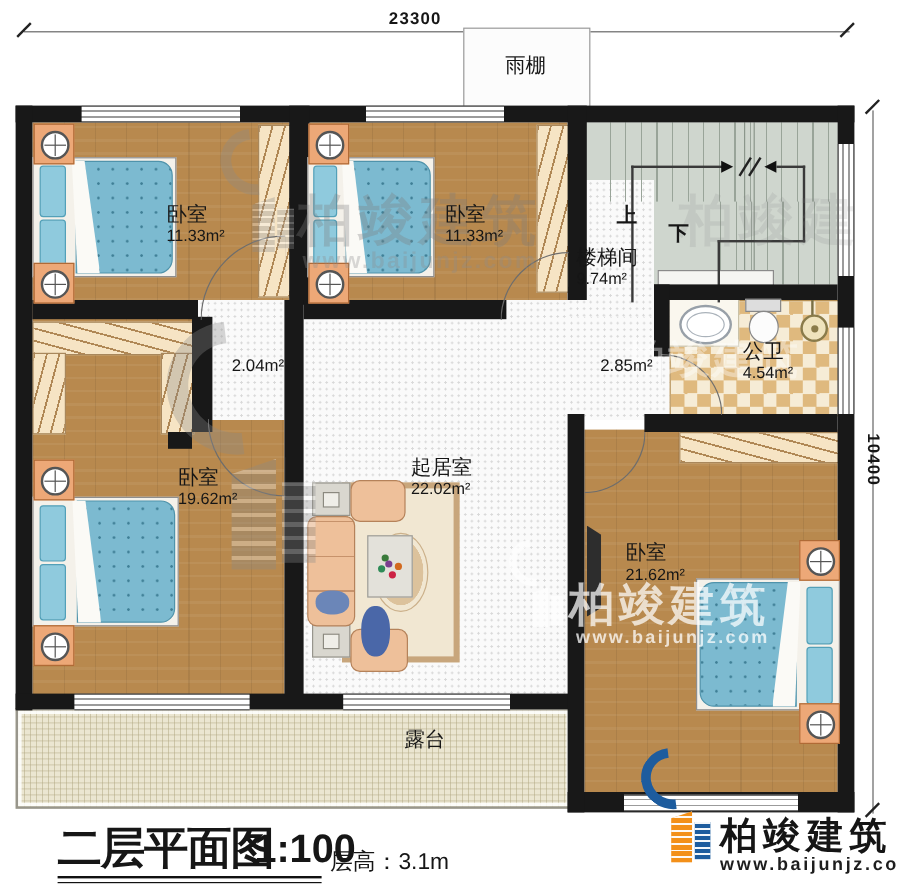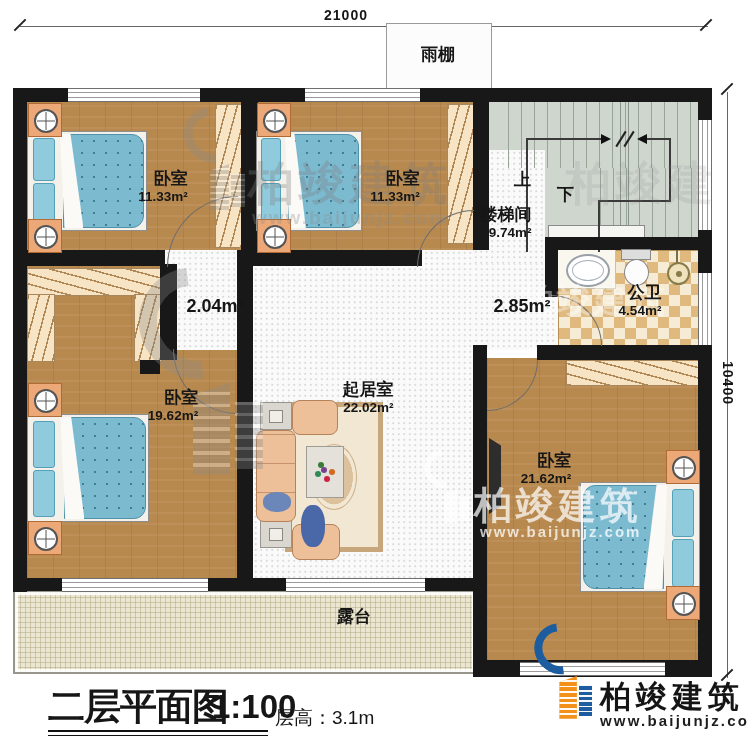--- a/index.html
+++ b/index.html
@@ -67,24 +67,24 @@
   .tv{position:absolute;background:#2d2d2d;clip-path:polygon(0 0,100% 10%,100% 90%,0 100%)}
   .counter{position:absolute;background:#faf7ee;border-right:1px solid #c9c1a8;border-bottom:1px solid #c9c1a8}
   .sink{position:absolute;background:#fff;border:2px solid #98a0a8;border-radius:50%}
   .sink::before{content:"";position:absolute;inset:4px;border:1px solid #aab2ba;border-radius:50%}
   .wc-tank{position:absolute;background:#ddd;border:1px solid #888}
   .wc-bowl{position:absolute;background:#fcfcfc;border:1.5px solid #888;border-radius:50%}
   .shower{position:absolute;background:#efe3bd;border:2px solid #8a7b4a;border-radius:50%}
   .shower::before{content:"";position:absolute;left:50%;top:50%;width:6px;height:6px;transform:translate(-50%,-50%);
      background:#8a7b4a;border-radius:50%}
   
-  .rl{position:absolute;transform:translateX(-50%);text-align:right;font-weight:bold;line-height:1;white-space:nowrap;z-index:40}
+  .rl{position:absolute;transform:translateX(-50%);text-align:left;font-weight:normal;line-height:1;white-space:nowrap;z-index:40}
   .rl .nm{display:block;font-size:17px}
   .rl .ar{display:block;font-size:13.5px;margin-top:3px}
-  .rl-s{position:absolute;transform:translateX(-50%);font-weight:bold;font-size:18px;white-space:nowrap;z-index:40}
+  .rl-s{position:absolute;transform:translateX(-50%);font-weight:normal;font-size:14px;white-space:nowrap;z-index:40}
   .updn{position:absolute;font-weight:bold;font-size:17px;z-index:40}
   .dimlabel{position:absolute;font-weight:bold;font-size:14px;letter-spacing:1px}
   .dimline{position:absolute;background:#666}
   .tick{position:absolute;width:16px;height:2px;background:#222;transform:rotate(-45deg)}
   
   .bjlogo{position:absolute}
   .bjlogo>i{position:absolute;display:block}
   .bj-swoosh{left:0;bottom:0;width:5.6em;height:5.2em;border:1.35em solid var(--c1);border-radius:50%;
      border-top-color:transparent;border-right-color:transparent;transform:rotate(38deg)}
   .bj-b1{left:3.9em;top:.3em;width:2.7em;height:6.6em;background:var(--c2);
@@ -101,21 +101,21 @@
   .brand-url{position:absolute;font-size:15px;font-weight:bold;letter-spacing:2.2px;color:#1d1d1d}
 </style>
 </head>
 <body>
 
 <div class="stage">
 
   <div class="dimline" style="left:20px;top:26px;width:688px;height:1px"></div>
   <div class="tick" style="left:12px;top:24px"></div>
   <div class="tick" style="left:698px;top:24px"></div>
-  <div class="dimlabel" style="left:346px;top:7px;transform:translateX(-50%)">21000</div>
+  <div class="dimlabel" style="left:346px;top:7px;transform:translateX(-50%)">23300</div>
 
   <div class="dimline" style="left:727px;top:92px;width:1px;height:586px"></div>
   <div class="tick" style="left:719px;top:88px"></div>
   <div class="tick" style="left:719px;top:674px"></div>
   <div class="dimlabel" style="left:704px;top:375px;width:48px;text-align:center;transform:rotate(90deg)">10400</div>
 
   <div class="abs" style="left:386px;top:23px;width:104px;height:65px;background:#fcfcfc;border:1px solid #9a9a9a"></div>
   <div class="rl" style="left:438px;top:46px">
       <span class="nm">雨棚</span>
     </div>

